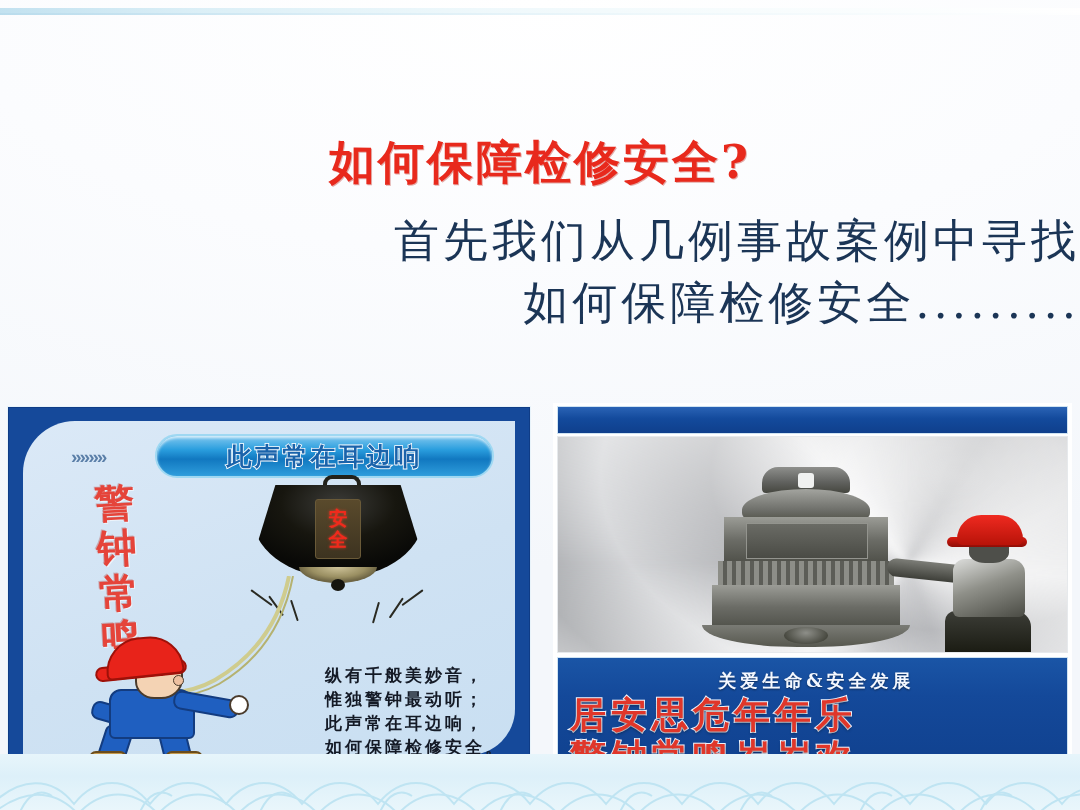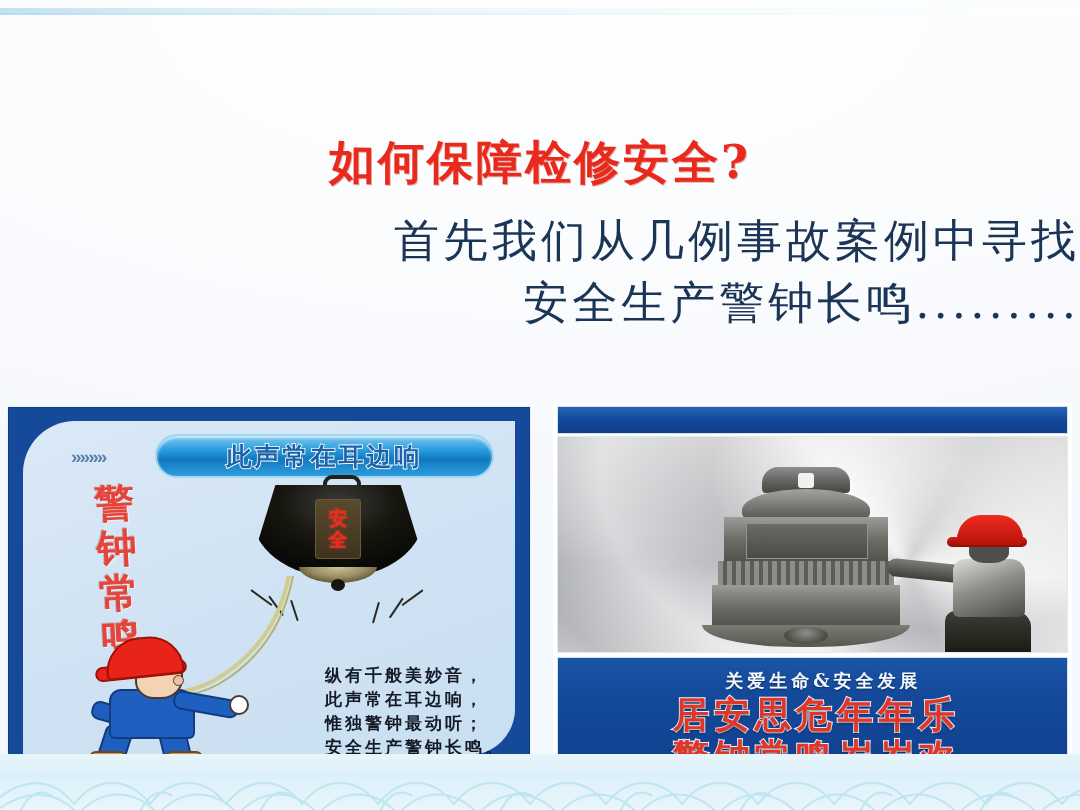--- a/index.html
+++ b/index.html
@@ -289,27 +289,27 @@
     background:linear-gradient(180deg,#3c3d37 0%,#17180f 100%);
     border-radius:10px 16px 4px 4px;
   }
 
   .rp-bottom{
     position:absolute;left:4px;bottom:3px;right:4px;height:126px;
     background:linear-gradient(180deg,#1a55a6 0%,#14499a 30%,#0f3f8c 100%);
     border:1px solid #cfe3f2;
   }
   .rp-line1{
-    position:absolute;left:11px;top:11px;width:100%;text-align:center;
+    position:absolute;left:4px;top:11px;width:100%;text-align:center;
     font-family:"DejaVu Serif", serif;font-weight:bold;font-size:18px;
     color:#f4f8ff;letter-spacing:4px;
     text-shadow:0 1px 2px rgba(0,0,0,.45);
   }
   .rp-big{
-    position:absolute;left:4px;top:36px;width:100%;text-align:center;
+    position:absolute;left:12px;top:36px;width:100%;
     font-family:"DejaVu Sans", sans-serif;font-weight:bold;
     font-size:36px;line-height:1.18;letter-spacing:5px;
     color:#e0362a;
     -webkit-text-stroke:2px #f3f6ff;
     paint-order:stroke fill;
     text-shadow:0 2px 3px rgba(0,0,0,.35);
   }
   .rp-big span{display:block;}
   .rp-no{
     position:absolute;right:8px;bottom:4px;
@@ -321,21 +321,21 @@
 
 <div class="slide">
 
   <div class="top-rule"></div>
   <div class="top-rule2"></div>
 
   <div class="title">如何保障检修安全?</div>
 
   <div class="subtitle">
     <span class="l1">首先我们从几例事故案例中寻找</span>
-    <span class="l2">安全生产警钟长鸣.........</span>
+    <span class="l2">如何保障检修安全.........</span>
   </div>
 
   <div class="poster" id="poster-left">
     <div class="lp-inner">
 
       <div class="lp-chevrons">»»»»</div>
 
       <div class="lp-banner">
         <span>此声常在耳边响</span>
       </div>
@@ -380,23 +380,23 @@
         <div class="w-eye"></div>
         <div class="w-nose"></div>
         <div class="w-brim"></div>
         <div class="w-helmet"></div>
         <div class="w-armR"></div>
         <div class="w-hand"></div>
       </div>
 
       <div class="lp-poem">
         <span>纵有千般美妙音，</span>
+        <span>惟独警钟最动听；</span>
         <span>此声常在耳边响，</span>
-        <span>惟独警钟最动听；</span>
-        <span>安全生产警钟长鸣。</span>
+        <span>如何保障检修安全。</span>
       </div>
     </div>
 
     <div class="lp-footer">
       <div class="brand">昵图网</div>
       <div class="url">www.nipic.com</div>
       <div class="by">BY：changqi20</div>
     </div>
   </div>
 

